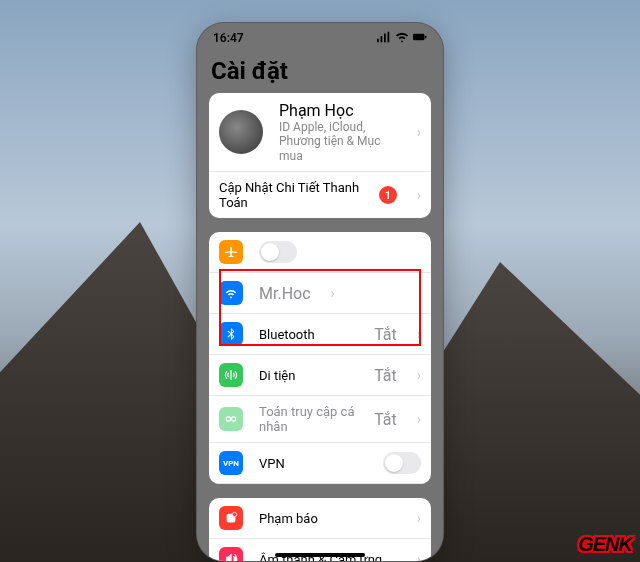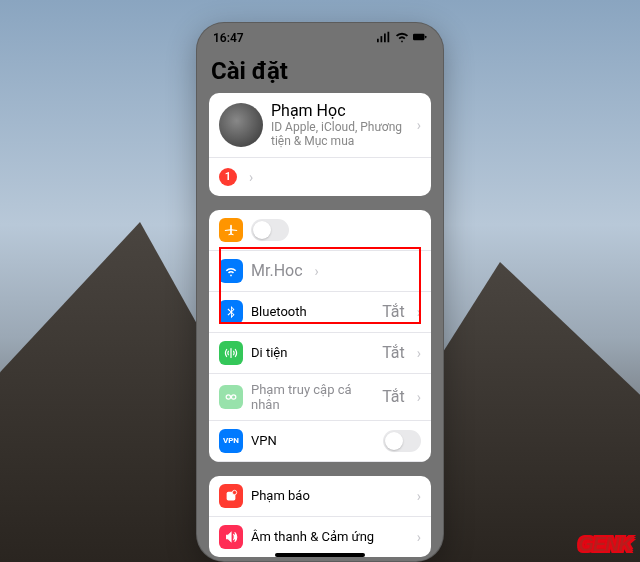--- a/index.html
+++ b/index.html
@@ -29,21 +29,21 @@
   .status-bar {
     height: 30px; display: flex; justify-content: space-between; align-items: center;
     padding: 0 16px; font-size: 12px; font-weight: 600;
   }
   .status-right { display: flex; gap: 4px; align-items: center; }
   .title { font-size: 24px; font-weight: 700; padding: 4px 14px 8px; }
   .group {
     background: #fff; margin: 0 12px 14px; border-radius: 10px; overflow: hidden;
   }
   .row {
-    display: flex; align-items: center; padding: 8px 10px; gap: 8px;
+    display: flex; align-items: center; padding: 8px 10px; gap: 16px;
     border-bottom: 0.5px solid #e5e5ea; min-height: 38px; position: relative;
   }
   .row:last-child { border-bottom: none; }
   .avatar {
     width: 44px; height: 44px; border-radius: 50%; background: #ccc;
     background-image: radial-gradient(circle at 40% 40%, #888 0%, #555 60%, #333 100%);
     flex-shrink: 0;
   }
   .profile-text { flex: 1; }
   .profile-name { font-size: 16px; font-weight: 400; }
@@ -72,21 +72,21 @@
     position: absolute; border: 2px solid #ff0000; pointer-events: none;
     left: 10px; right: 10px; z-index: 5;
   }
   .home-indicator {
     position: absolute; bottom: 4px; left: 50%; transform: translateX(-50%);
     width: 90px; height: 4px; background: #000; border-radius: 2px;
   }
   .watermark {
     position: absolute; bottom: 6px; right: 8px; z-index: 20;
     font-family: Arial, sans-serif; font-size: 20px; font-weight: 900;
-    font-style: italic; color: #b91c1c; letter-spacing: -1px;
+    font-style: italic; color: #000000; letter-spacing: -1px;
     text-shadow: 2px 0 #e30613, -2px 0 #e30613, 0 2px #e30613, 0 -2px #e30613,
                  2px 2px #e30613, -2px -2px #e30613, 2px -2px #e30613, -2px 2px #e30613;
   }
   svg { width: 14px; height: 14px; }
 </style>
 </head>
 <body>
 
 <div class="phone">
 
@@ -120,20 +120,21 @@
   <div class="group">
     <div class="row">
       <div class="avatar"></div>
       <div class="profile-text">
         <div class="profile-name">Phạm Học</div>
         <div class="profile-sub">ID Apple, iCloud, Phương tiện &amp; Mục mua</div>
       </div>
       <span class="chevron">›</span>
     </div>
     <div class="row">
+      <span class="label" style="font-weight:400;">Cập Nhật Chi Tiết Thanh Toán</span>
       <span class="badge">1</span>
       <span class="chevron">›</span>
     </div>
   </div>
 
   <div class="group" style="position:relative;">
     <div class="row">
       <div class="icon-box" style="background:#ff9500">
         <svg viewBox="0 0 16 16">
             <path d="M15 8l-6-1V3a1 1 0 00-2 0v4L1 8v1l6-0.5V12l-2 1v1l3-0.5 3 0.5v-1l-2-1V8.5L15 9z" fill="#fff"></path>
@@ -170,21 +171,21 @@
       <span class="detail">Tắt</span>
       <span class="chevron">›</span>
     </div>
     <div class="row">
       <div class="icon-box" style="background:#34c759;opacity:0.5">
         <svg viewBox="0 0 16 16">
             <circle cx="5" cy="8" r="2.5" fill="none" stroke="#fff" stroke-width="1.4"></circle>
             <circle cx="11" cy="8" r="2.5" fill="none" stroke="#fff" stroke-width="1.4"></circle>
           </svg>
       </div>
-      <span class="label" style="color:#8e8e93">Phạm truy cập cá nhân</span>
+      <span class="label" style="color:#8e8e93">Toán truy cập cá nhân</span>
       <span class="detail">Tắt</span>
       <span class="chevron">›</span>
     </div>
     <div class="row">
       <div class="icon-box" style="background:#007aff;font-size:8px;font-weight:700">VPN</div>
       <span class="label">VPN</span>
       <div class="toggle"></div>
     </div>
     <div class="highlight-box" style="top:37px;height:77px;"></div>
   </div>

